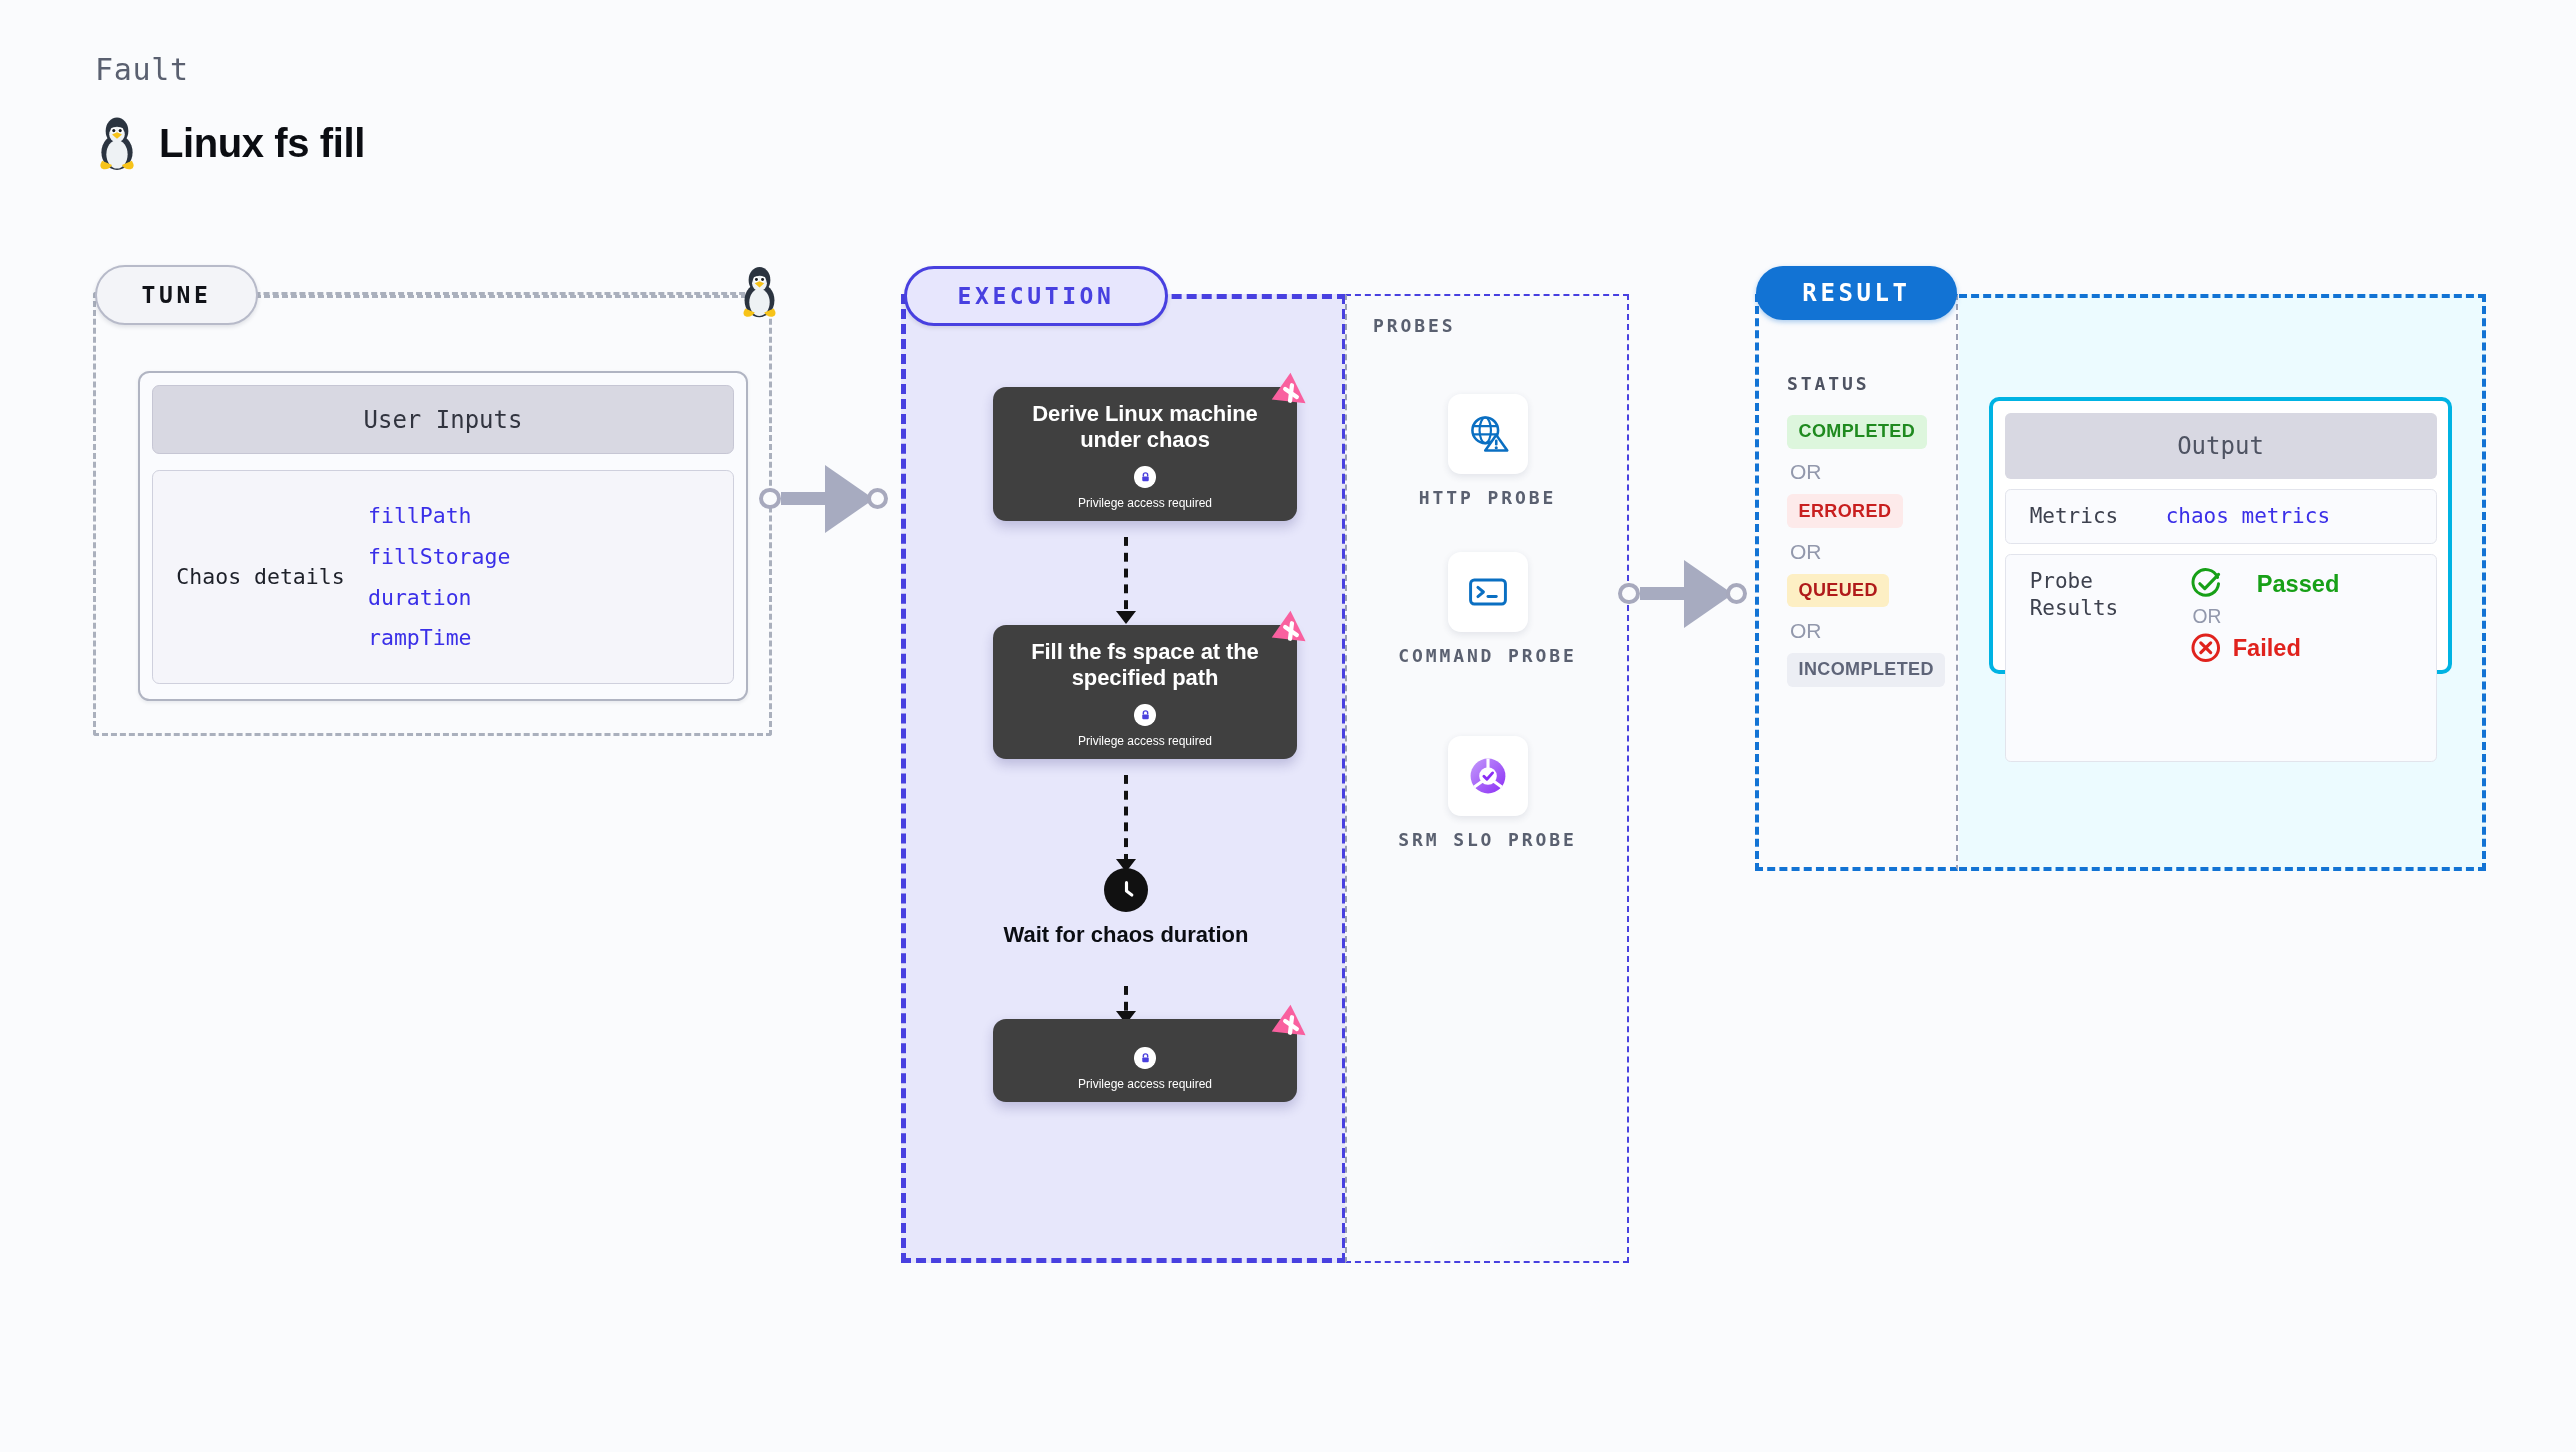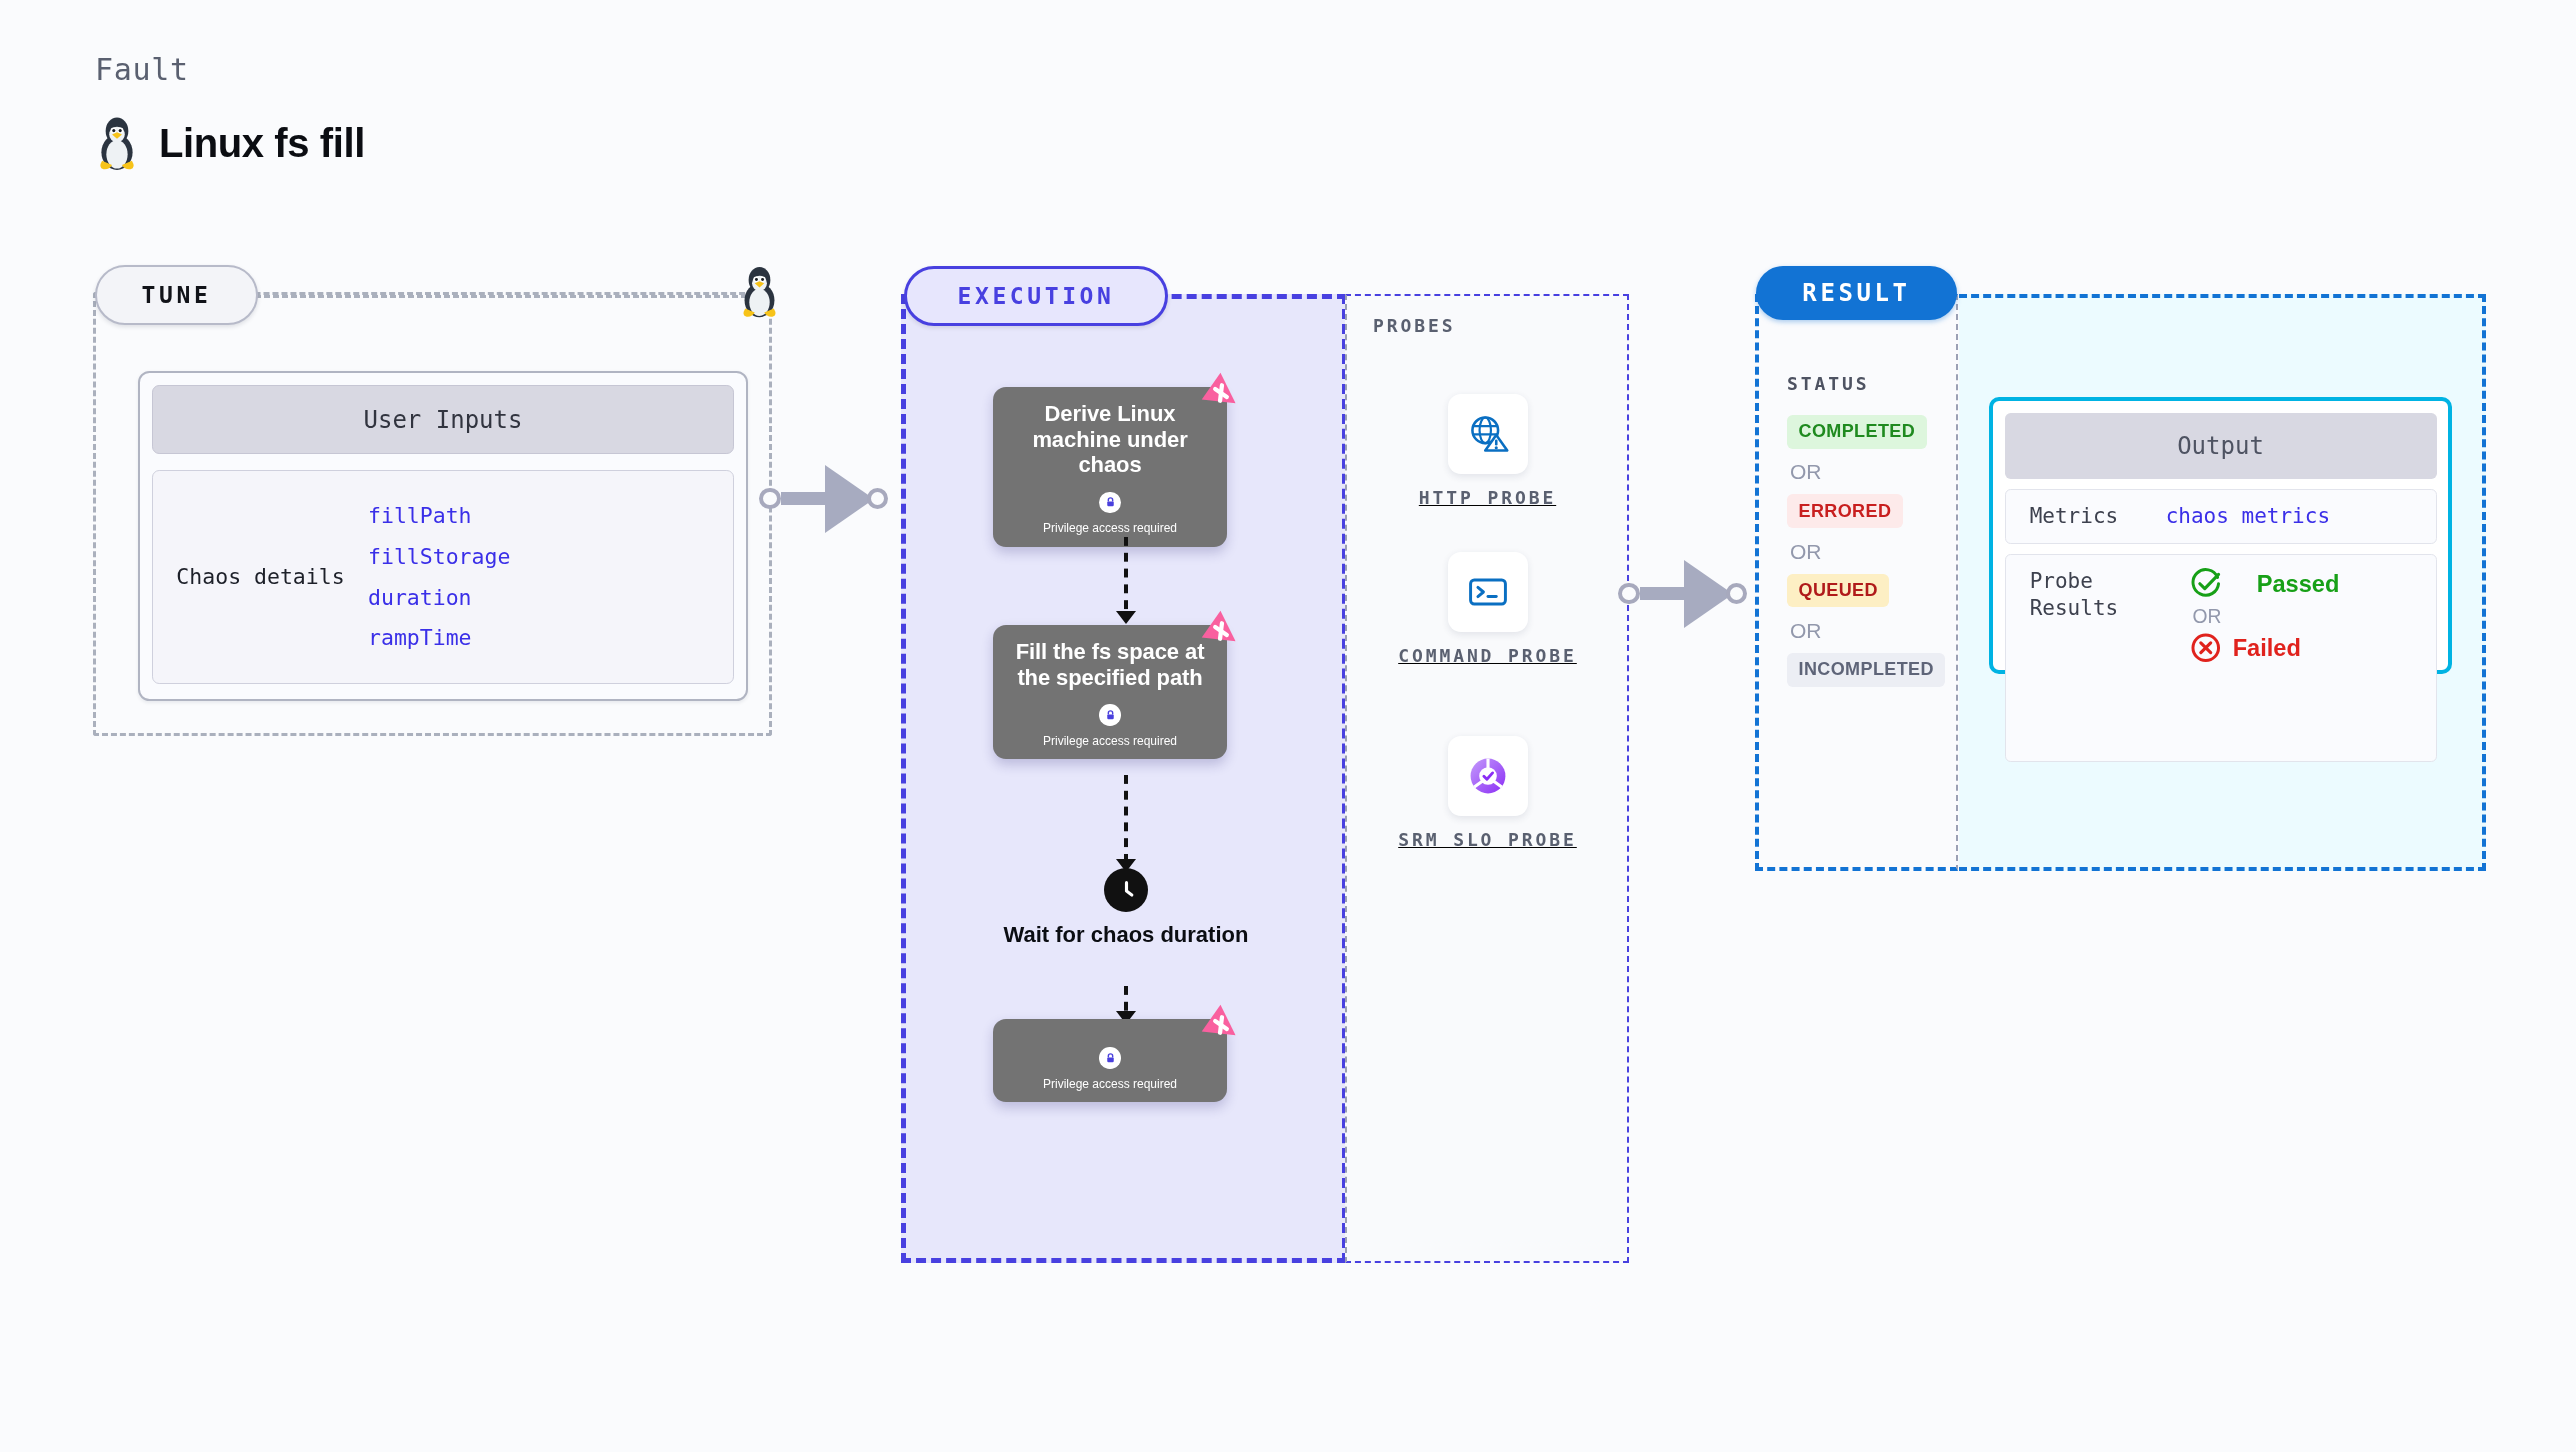--- a/index.html
+++ b/index.html
@@ -106,22 +106,22 @@
     left:901px;top:294px;width:446px;height:969px;
     background:#e7e7fb;border:5px dashed #4840e0;box-sizing:border-box;
   }
   #probes-region{
     left:1345px;top:294px;width:284px;height:969px;
     background:#f9fafc;border:2.9px dashed #4840e0;border-left:2.1px dashed #9ba0b4;
     box-sizing:border-box;
   }
 
   .step-card{
-    position:absolute;width:234px;
-    background:#737373;border-radius:13px;
+    position:absolute;width:304px;
+    background:#404040;border-radius:13px;
     box-shadow:0 5.7px 11.5px rgba(40,35,120,.22);
     box-sizing:border-box;padding:14.3px 13px 11.5px;
     display:flex;flex-direction:column;align-items:center;
   }
   .step-title{
     color:#ffffff;font-size:22px;font-weight:bold;line-height:1.16;
     text-align:center;letter-spacing:-0.1px;
   }
   .step-priv{
     margin-top:14px;display:flex;align-items:center;gap:7.9px;
@@ -159,21 +159,21 @@
   }
   #wait-label{
     margin-top:10px;font-size:22px;font-weight:bold;color:#0b0d12;line-height:1.18;
   }
 
   #probes-heading{
     left:1373px;top:315px;
     font-family:"DejaVu Sans Mono", monospace;
     font-size:18px;font-weight:bold;letter-spacing:2.9px;color:#5a6070;
   }
-  .probe-item{position:absolute;width:215px;text-align:center;left:1380px;text-decoration:underline;}
+  .probe-item{position:absolute;width:215px;text-align:center;left:1380px;}
   .probe-tile{
     width:80px;height:80px;margin:0 auto;background:#ffffff;border-radius:13px;
     box-shadow:0 2.9px 7.2px rgba(40,45,80,.10);
     display:flex;align-items:center;justify-content:center;
   }
   .probe-label{
     margin-top:11.5px;font-family:"DejaVu Sans Mono", monospace;
     font-size:18px;font-weight:bold;letter-spacing:2.9px;color:#5a6070;line-height:1.28;
   }
   #probe-http{top:394px;}

